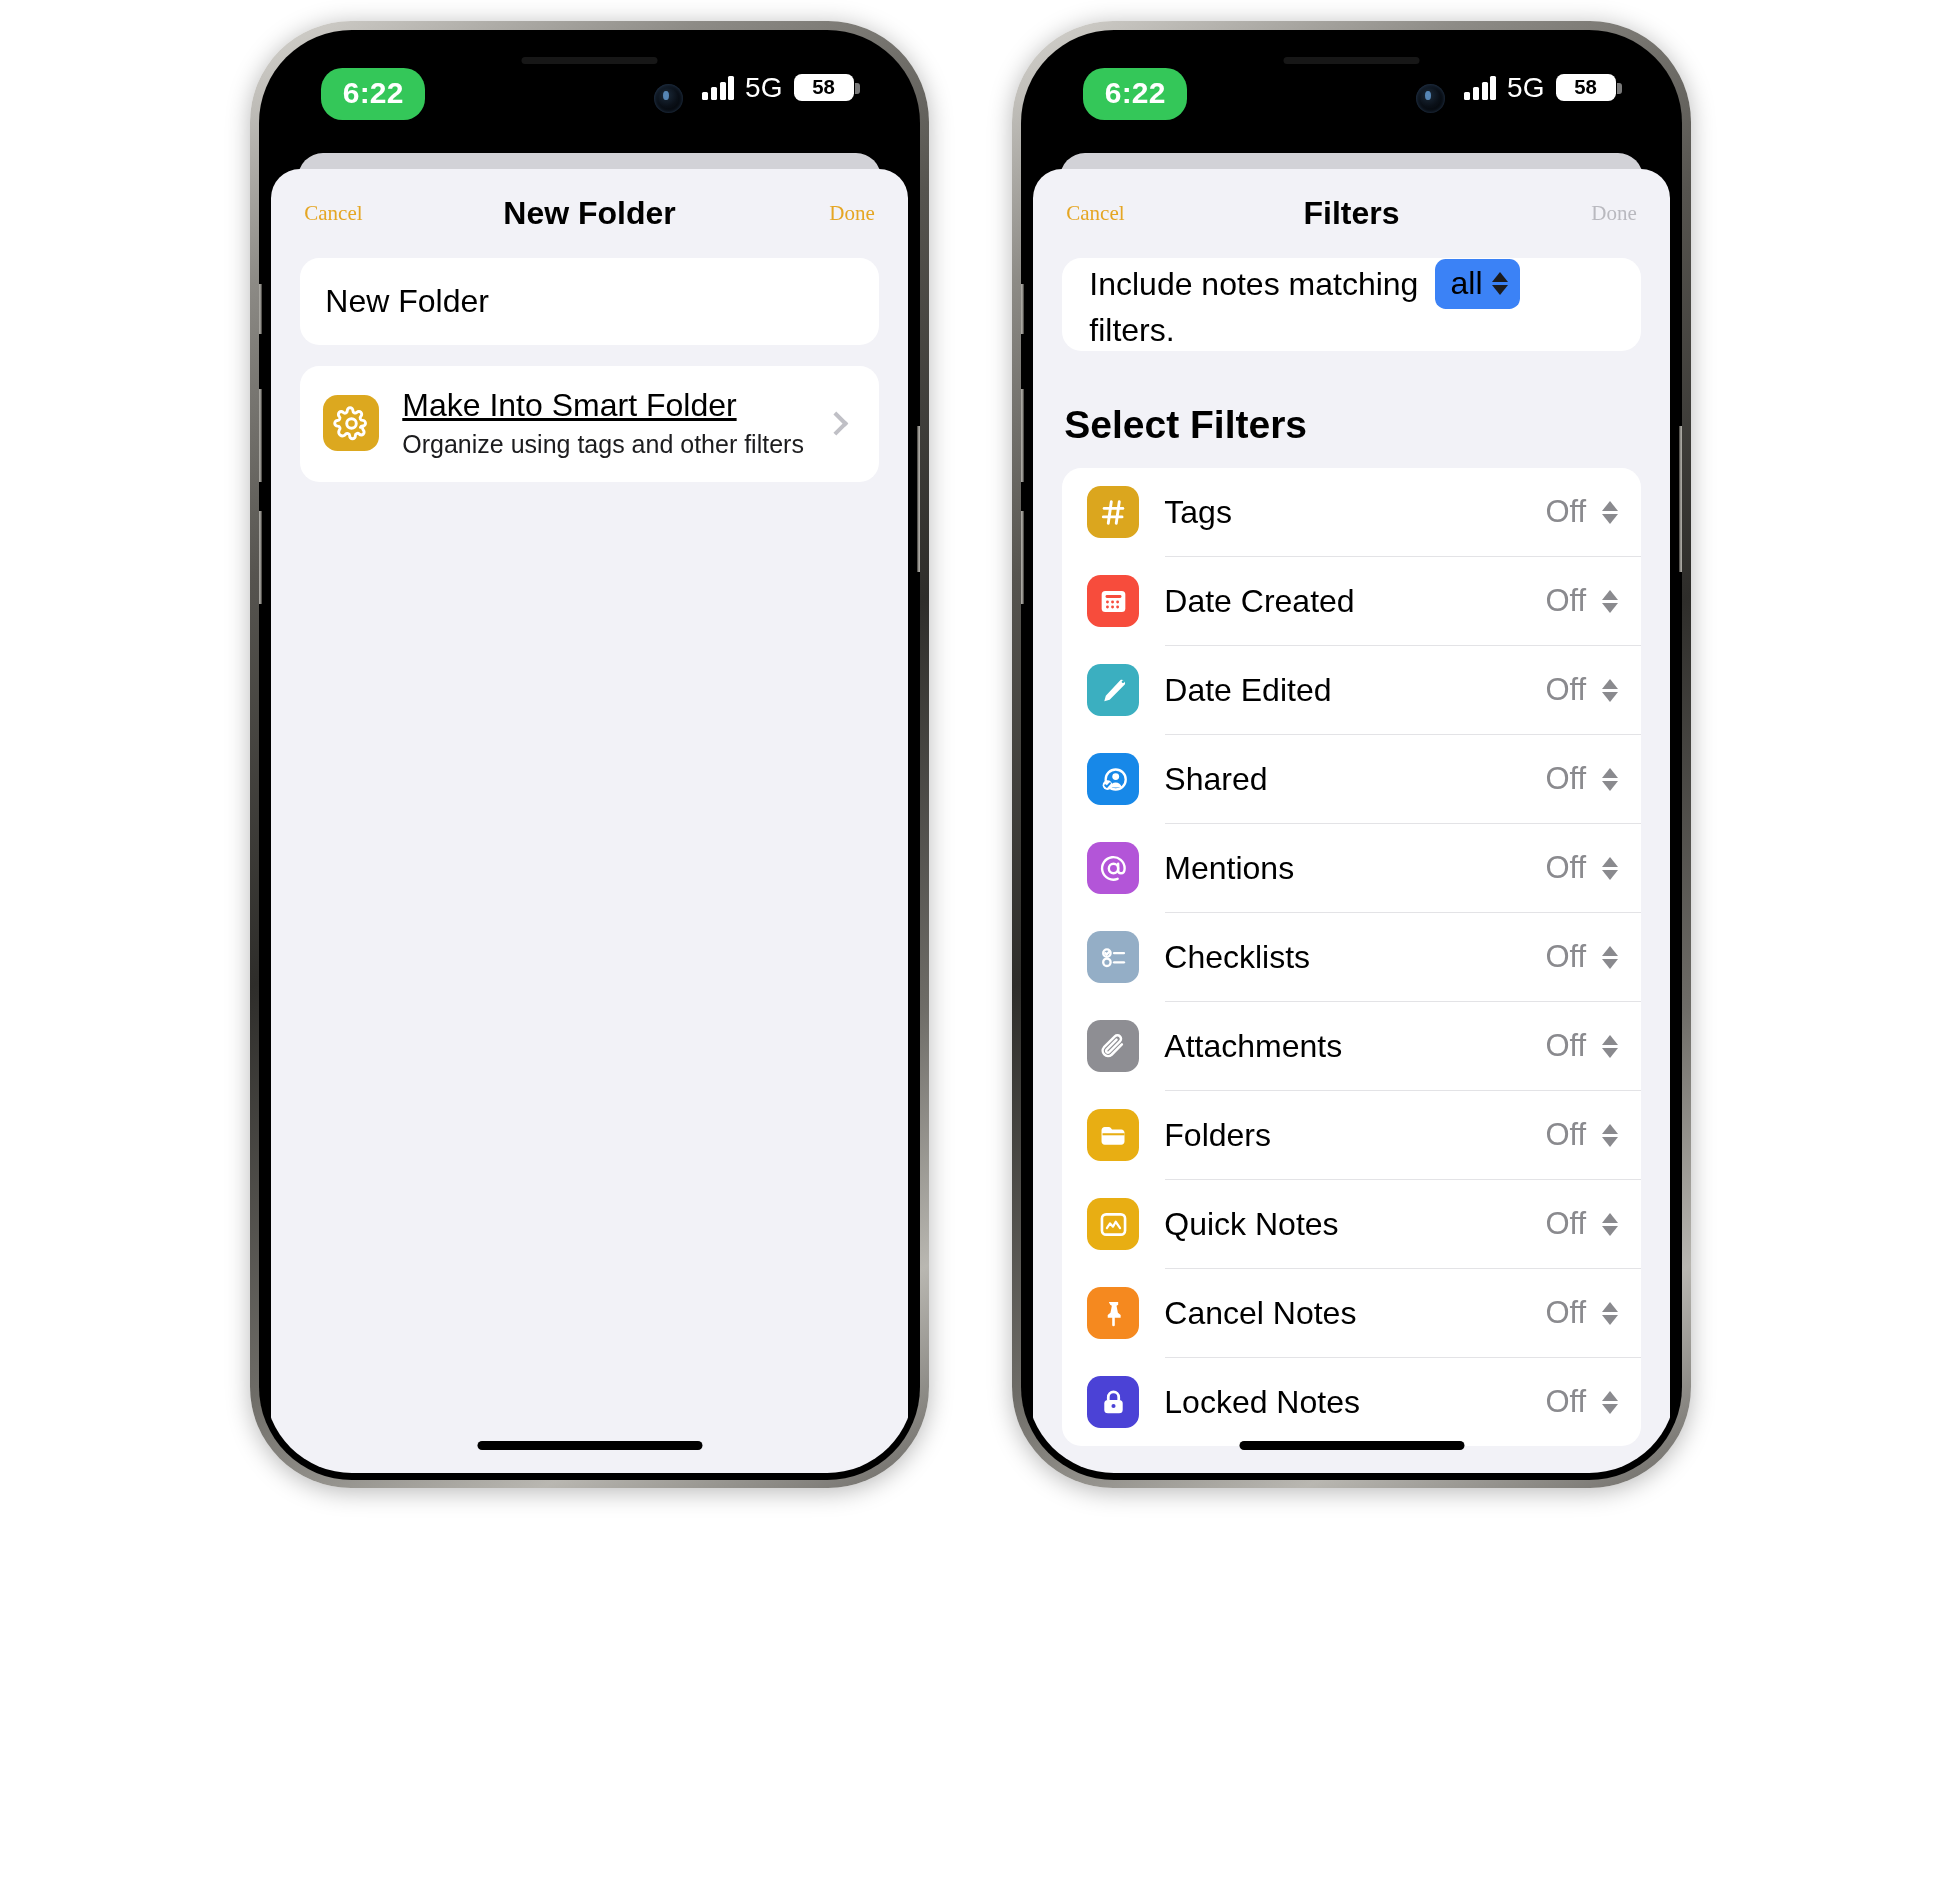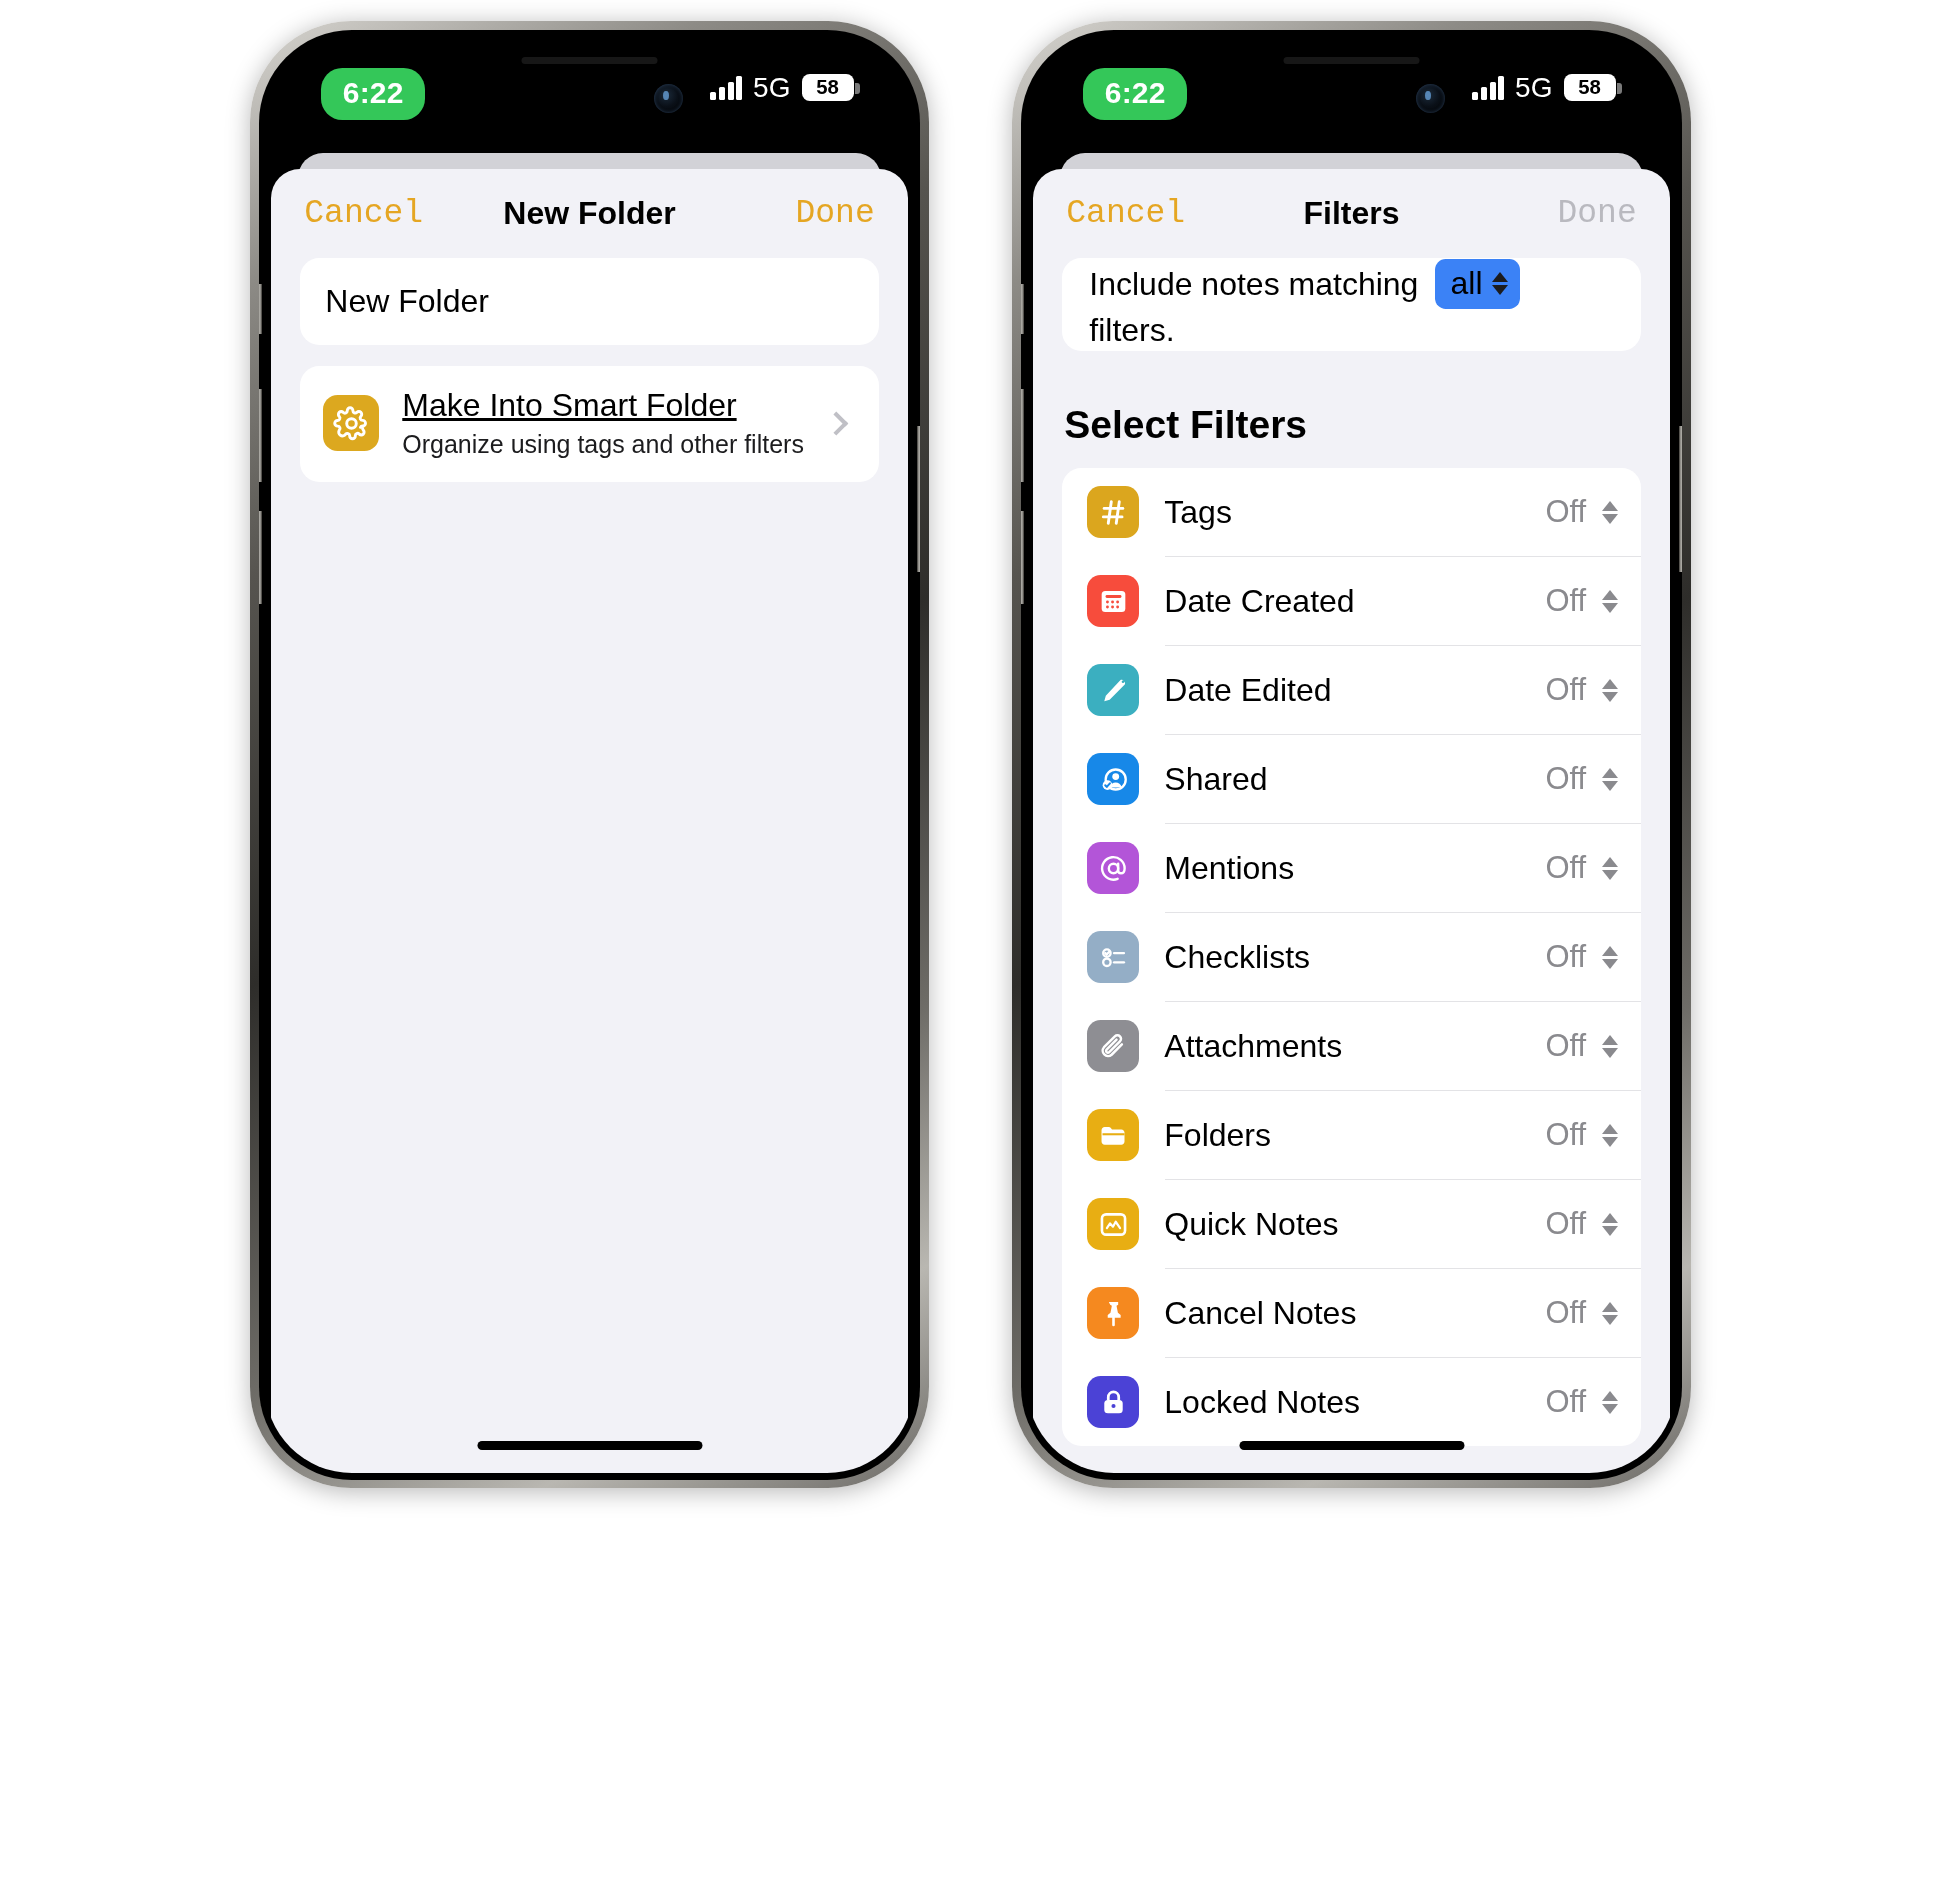--- a/index.html
+++ b/index.html
@@ -105,21 +105,21 @@
   }
   .bars { display: flex; align-items: flex-end; gap: 2.9px; height: 25px; }
   .bars i { display:block; width: 5.8px; background: #fff; border-radius: 1.5px; }
   .bars i:nth-child(1){ height: 8.7px; }
   .bars i:nth-child(2){ height: 13.6px; }
   .bars i:nth-child(3){ height: 18.4px; }
   .bars i:nth-child(4){ height: 24px; background:#fff; }
   .net { font-size: 28px; font-weight: 500; letter-spacing: 0.3px; }
   .battery {
     position: relative;
-    width: 52px; height: 27px; border-radius: 7.8px;
+    width: 60px; height: 27px; border-radius: 7.8px;
     background: #fff; color: #000;
     font-size: 20.4px; font-weight: 700;
     display: flex; align-items: center; justify-content: center;
   }
   .battery::after {
     content:""; position:absolute; right: -6.8px; top: 8.7px;
     width: 4.9px; height: 10.7px; border-radius: 0 2.9px 2.9px 0;
     background: rgba(255,255,255,.48);
   }
 
@@ -141,25 +141,25 @@
   }
 
   
   .navbar {
     position: relative;
     height: 89px;
     display: flex; align-items: center;
     padding: 0 33px;
   }
   .nav-btn {
-    font-size: 33px;
+    font-size: 21px;
     color: #E5A623;
     white-space: nowrap;
     background: none; border: none;
-    font-family: Liberation Mono, monospace;
+    font-family: Liberation Serif, serif;
     cursor: pointer;
   }
   .nav-btn.disabled { color: #b9b9bf; }
   .nav-btn.right { margin-left: auto; text-align: center; }
   .nav-title {
     position: absolute; left: 0; right: 0; text-align: center;
     font-size: 32px; font-weight: 700; color: #000;
     pointer-events: none;
   }
 

